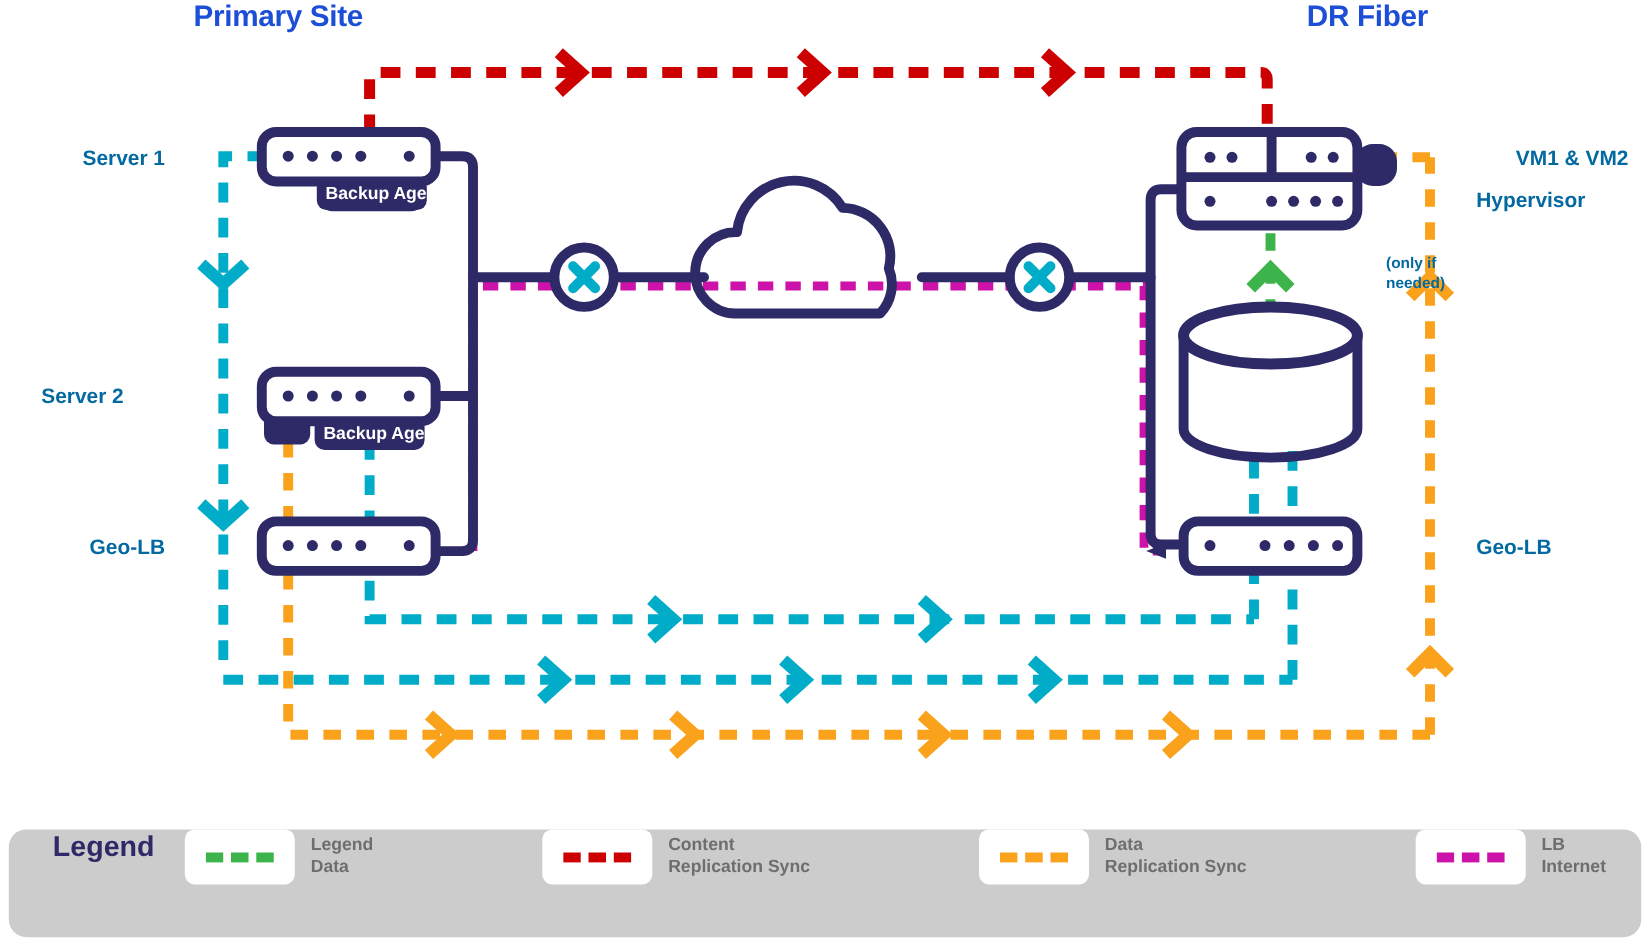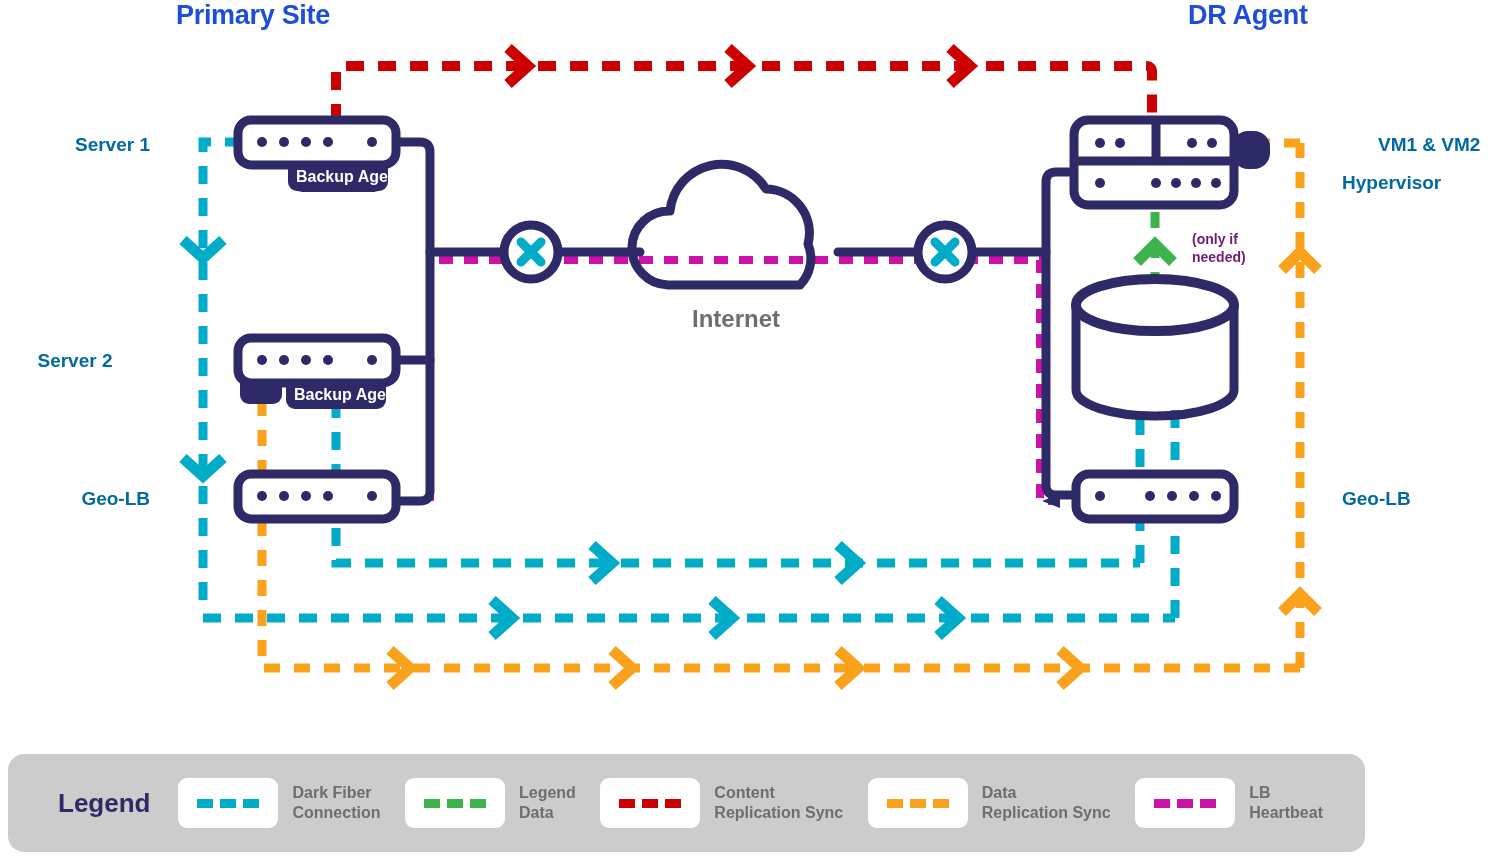--- a/index.html
+++ b/index.html
@@ -60,51 +60,51 @@
     left: 636px;
     top: 305px;
     width: 200px;
     text-align: center;
     font-size: 24px;
     font-weight: bold;
     color: #6E6E6E;
   }
   #label-onlyif {
     position: absolute;
-    left: 1192px;
+    left: 1260px;
     top: 231px;
     font-size: 14px;
     font-weight: bold;
-    color: #701a75;
+    color: #0369a1;
     line-height: 1.25;
     white-space: pre-line;
   }
   .agent-tag {
     position: absolute;
     font-size: 16px;
     font-weight: bold;
     color: #ffffff;
     white-space: nowrap;
   }
   #agent-tag-1 { left: 296px; top: 168px; }
   #agent-tag-2 { left: 294px; top: 386px; }
 
   
   #legend {
     position: absolute;
     left: 8px;
     top: 754px;
-    width: 1357px;
+    width: 1484px;
     height: 98px;
     background: #CCCCCC;
     border-radius: 16px;
     display: flex;
-    align-items: center;
+    align-items: flex-start;
     box-sizing: border-box;
-    padding: 0 32px;
+    padding: 0 22px;
   }
   #legend-title {
     font-size: 26px;
     font-weight: bold;
     color: #2E2A67;
     margin-left: 18px;
     margin-right: 28px;
     white-space: nowrap;
   }
   .legend-items {
@@ -303,47 +303,39 @@
         <circle cx="1100" cy="496" r="5"></circle>
         <circle cx="1150" cy="496" r="5"></circle>
           <circle cx="1172" cy="496" r="5"></circle>
         <circle cx="1194" cy="496" r="5"></circle>
           <circle cx="1216" cy="496" r="5"></circle>
       </g>
     </g>
   </svg>
 
   <div class="site-title" id="primary-site-title">Primary Site</div>
-  <div class="site-title" id="dr-site-title">DR Agent</div>
+  <div class="site-title" id="dr-site-title">DR Fiber</div>
 
   <div class="node-label left" id="label-server1">Server 1</div>
   <div class="node-label left" id="label-server2">Server 2</div>
   <div class="node-label left" id="label-geolb-left">Geo-LB</div>
 
   <div class="node-label right" id="label-vm">VM1 &amp; VM2</div>
   <div class="node-label right" id="label-hypervisor">Hypervisor</div>
   <div class="node-label right" id="label-geolb-right">Geo-LB</div>
 
-  <div id="label-internet">Internet</div>
   <div id="label-onlyif">(only if
 needed)</div>
 
   <div class="agent-tag" id="agent-tag-1">Backup Agent</div>
   <div class="agent-tag" id="agent-tag-2">Backup Agent</div>
 
   <div id="legend">
     <div id="legend-title">Legend</div>
     <div class="legend-items" id="legend-items">
-        <div class="legend-item">
-          <div class="legend-swatch">
-            <div class="legend-dashes" style="color: rgb(0, 172, 200);"></div>
-          </div>
-          <div class="legend-text">Dark Fiber
-Connection</div>
-        </div>
         <div class="legend-item">
           <div class="legend-swatch">
             <div class="legend-dashes" style="color: rgb(60, 180, 75);"></div>
           </div>
           <div class="legend-text">Legend
 Data</div>
         </div>
         <div class="legend-item">
           <div class="legend-swatch">
             <div class="legend-dashes" style="color: rgb(204, 0, 0);"></div>
@@ -356,18 +348,18 @@
             <div class="legend-dashes" style="color: rgb(250, 162, 27);"></div>
           </div>
           <div class="legend-text">Data
 Replication Sync</div>
         </div>
         <div class="legend-item">
           <div class="legend-swatch">
             <div class="legend-dashes" style="color: rgb(204, 18, 168);"></div>
           </div>
           <div class="legend-text">LB
-Heartbeat</div>
+Internet</div>
         </div>
       </div>
   </div>
 
 </div>
 
 </body></html>

